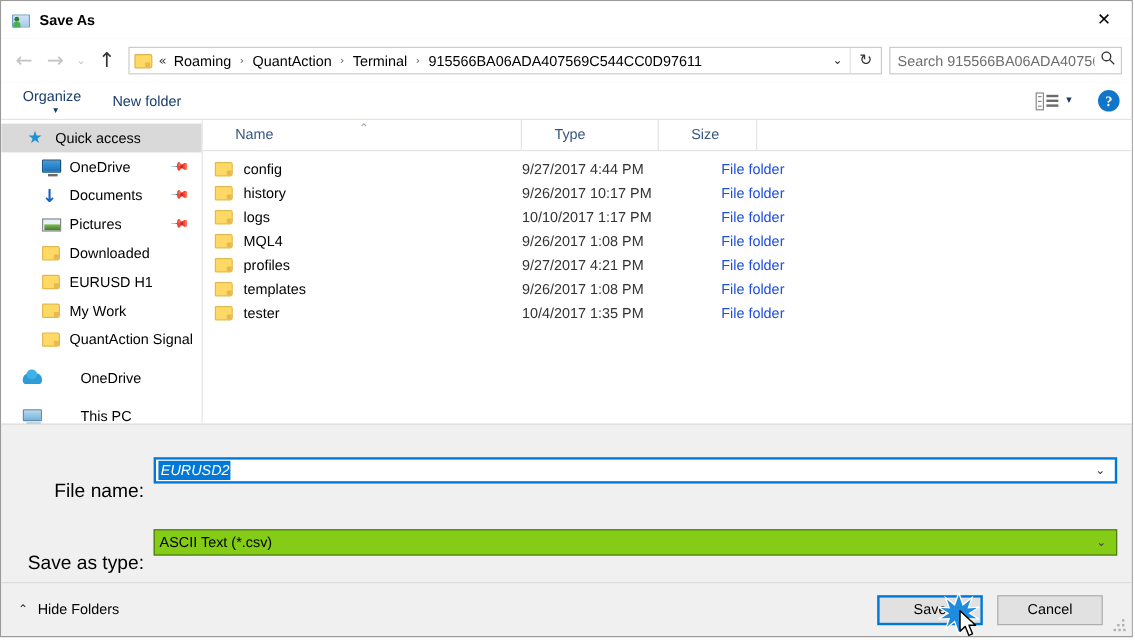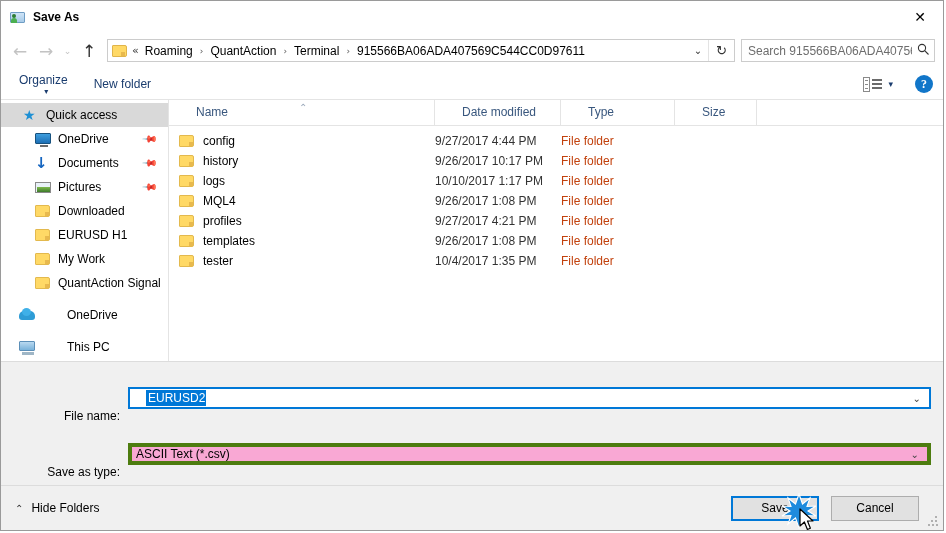--- a/index.html
+++ b/index.html
@@ -331,62 +331,63 @@
     padding-left: 10px; box-sizing: border-box;
   }
   .row-folder {
     width: 15px; height: 12px; margin-right: 9px;
     background: #ffd966; border: 1px solid #e3b94e;
     border-radius: 1px 2px 2px 1px; box-sizing: border-box;
     position: relative; flex-shrink: 0;
   }
   .row-folder::after{content:"";position:absolute;right:0;bottom:0;width:4px;height:4px;background:#e8b94e;}
   .cell-date { width: 126px; color: #333; }
-  .cell-type { width: 114px; color: #c2410c; }
+  .cell-type { width: 114px; color: #1d4ed8; margin-left: 40px; }
   .cell-size { width: 82px; }
 
   
   .footer {
     background: #f0f0f0;
     border-top: 1px solid #dcdcdc;
     padding-top: 11px;
   }
   .form-row {
     display: flex; align-items: center;
     margin-bottom: 6px;
     padding-right: 12px;
   }
   .form-label {
     width: 127px; text-align: right;
     padding-right: 8px;
-    font-size: 12px; color: #000;
+    font-size: 16px; color: #000;
     box-sizing: border-box;
     margin-top: 36px;
   }
   .combo {
     flex: 1; height: 22px;
     display: flex; align-items: center;
     box-sizing: border-box;
     position: relative;
   }
   .combo.filename {
     background: #ffffff;
     border: 2px solid #0078d7;
   }
   .combo.filetype {
-    background: #f9a8d4;
-    border: 4px solid #4d7c0f;
+    background: #84cc16;
+    border: 1px solid #4d7c0f;
   }
   .combo-value {
     font-size: 12px; padding-left: 4px;
   }
   .combo.filename .combo-value {
     background: #0078d7; color: #ffffff;
     padding: 1px 1px 1px 2px;
-    margin-left: 16px;
+    margin-left: 2px;
+    font-style: italic;
   }
   .combo-arrow {
     position: absolute; right: 8px;
     font-family: "DejaVu Sans", sans-serif;
     font-size: 10px; color: #444;
   }
 
   
   .buttonbar {
     height: 44px;
@@ -590,21 +591,20 @@
         <span class="sb-label">Network</span>
       </div>
     </div>
 
     <div class="filelist">
       <div class="lv-header">
         <div class="lv-col col-name">
           <span>Name</span>
           <span class="sort-caret">⌃</span>
         </div>
-        <div class="lv-col col-date">Date modified</div>
         <div class="lv-col col-type">Type</div>
         <div class="lv-col col-size">Size</div>
       </div>
 
       <div class="lv-rows">
         <div class="lv-row">
           <div class="cell-name">
             <span class="row-folder"></span>
             <span>config</span>
           </div>

